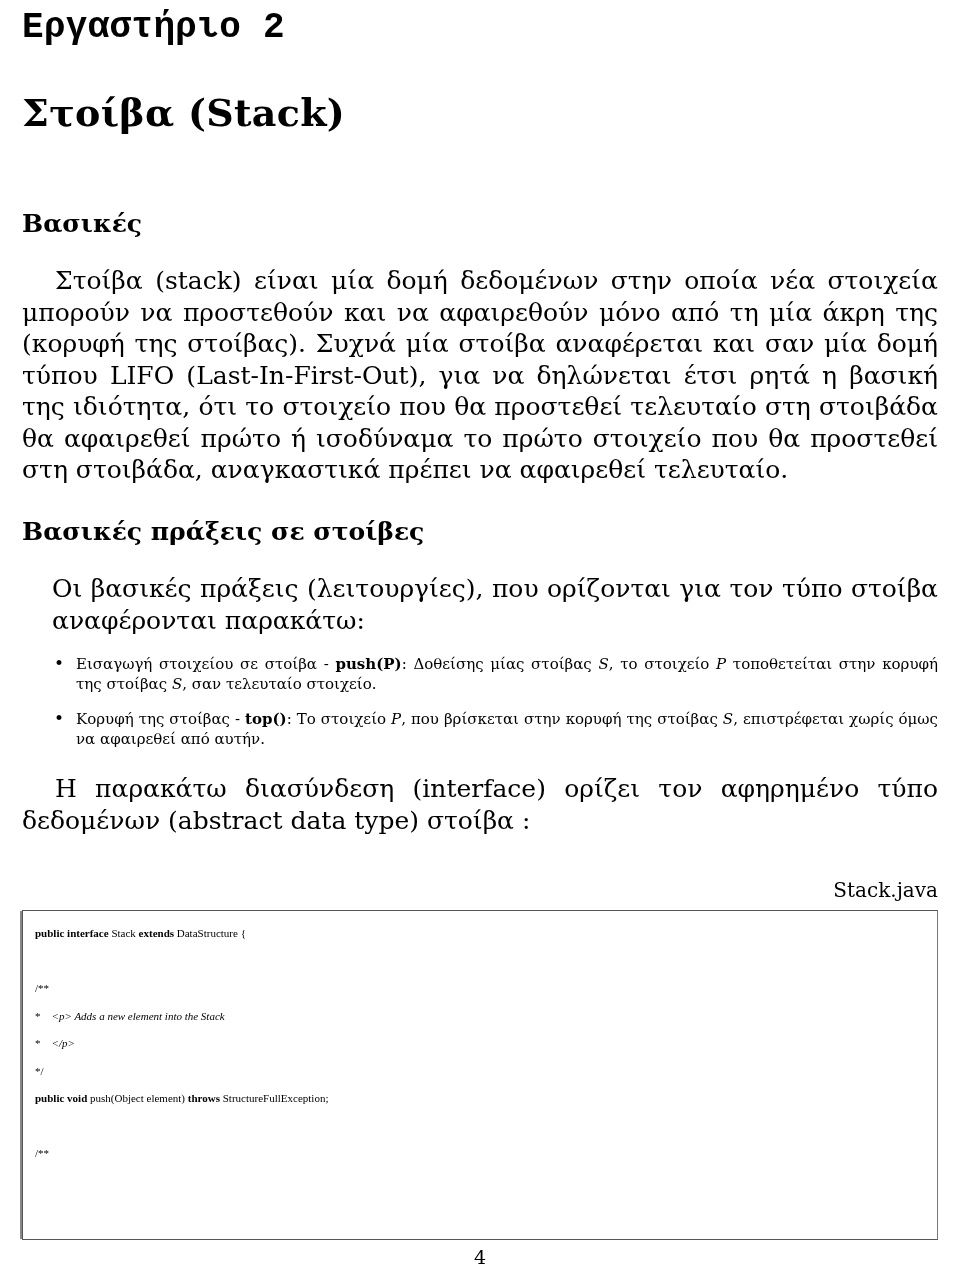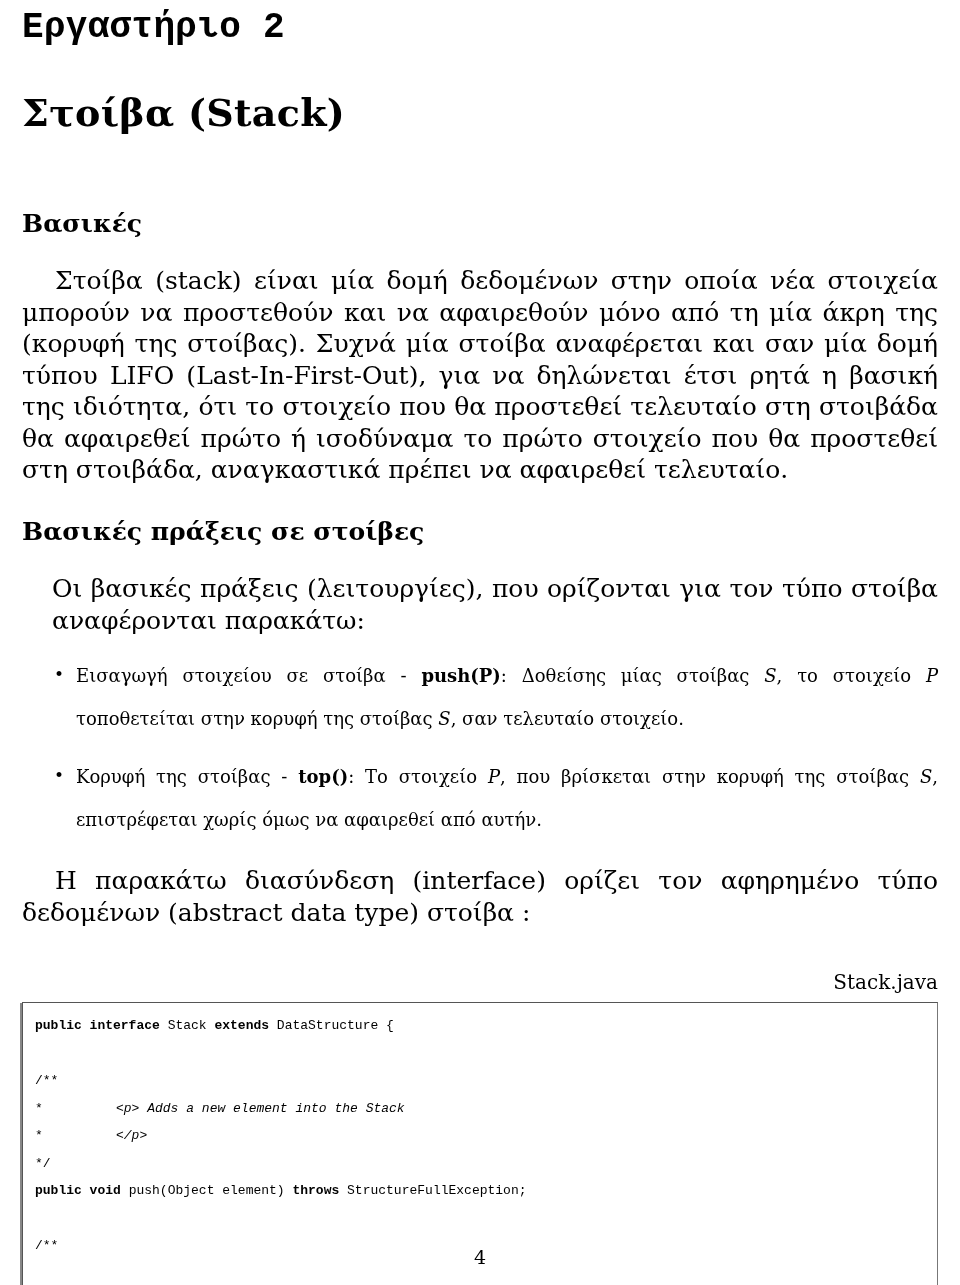--- a/index.html
+++ b/index.html
@@ -69,22 +69,22 @@
   #iface-para { padding-top: 24px; }
 
   
   .bullets {
     list-style: none;
     margin: 0;
     padding: 18px 0 0 0;
   }
   .bullets li {
     position: relative;
-    font-size: 18px;
-    line-height: 43px;
+    font-size: 15px;
+    line-height: 20px;
     text-align: justify;
     padding-left: 54px;
     margin-bottom: 15px;
   }
   .bullets li::before {
     content: "\2022";
     position: absolute;
     left: 32px;
     top: -1px;
     font-size: 17px;
@@ -116,28 +116,28 @@
   .code-box::before {
     content: "";
     position: absolute;
     left: -4px;
     top: 0;
     bottom: 0;
     width: 1px;
     background: #777777;
   }
   .code-line {
-    font-family: Liberation Mono, monospace;
-    font-size: 13px;
+    font-family: Liberation Serif, serif;
+    font-size: 11px;
     line-height: 27.5px;
     white-space: pre;
     color: #000;
   }
   .kw  { font-weight: bold; }
-  .cmt { font-style: italic; margin-left: 42px; }
+  .cmt { font-style: italic; }
 
   
   .page-number {
     position: absolute;
     left: 0;
     right: 0;
     bottom: 17px;
     text-align: center;
     font-size: 19px;
   }

